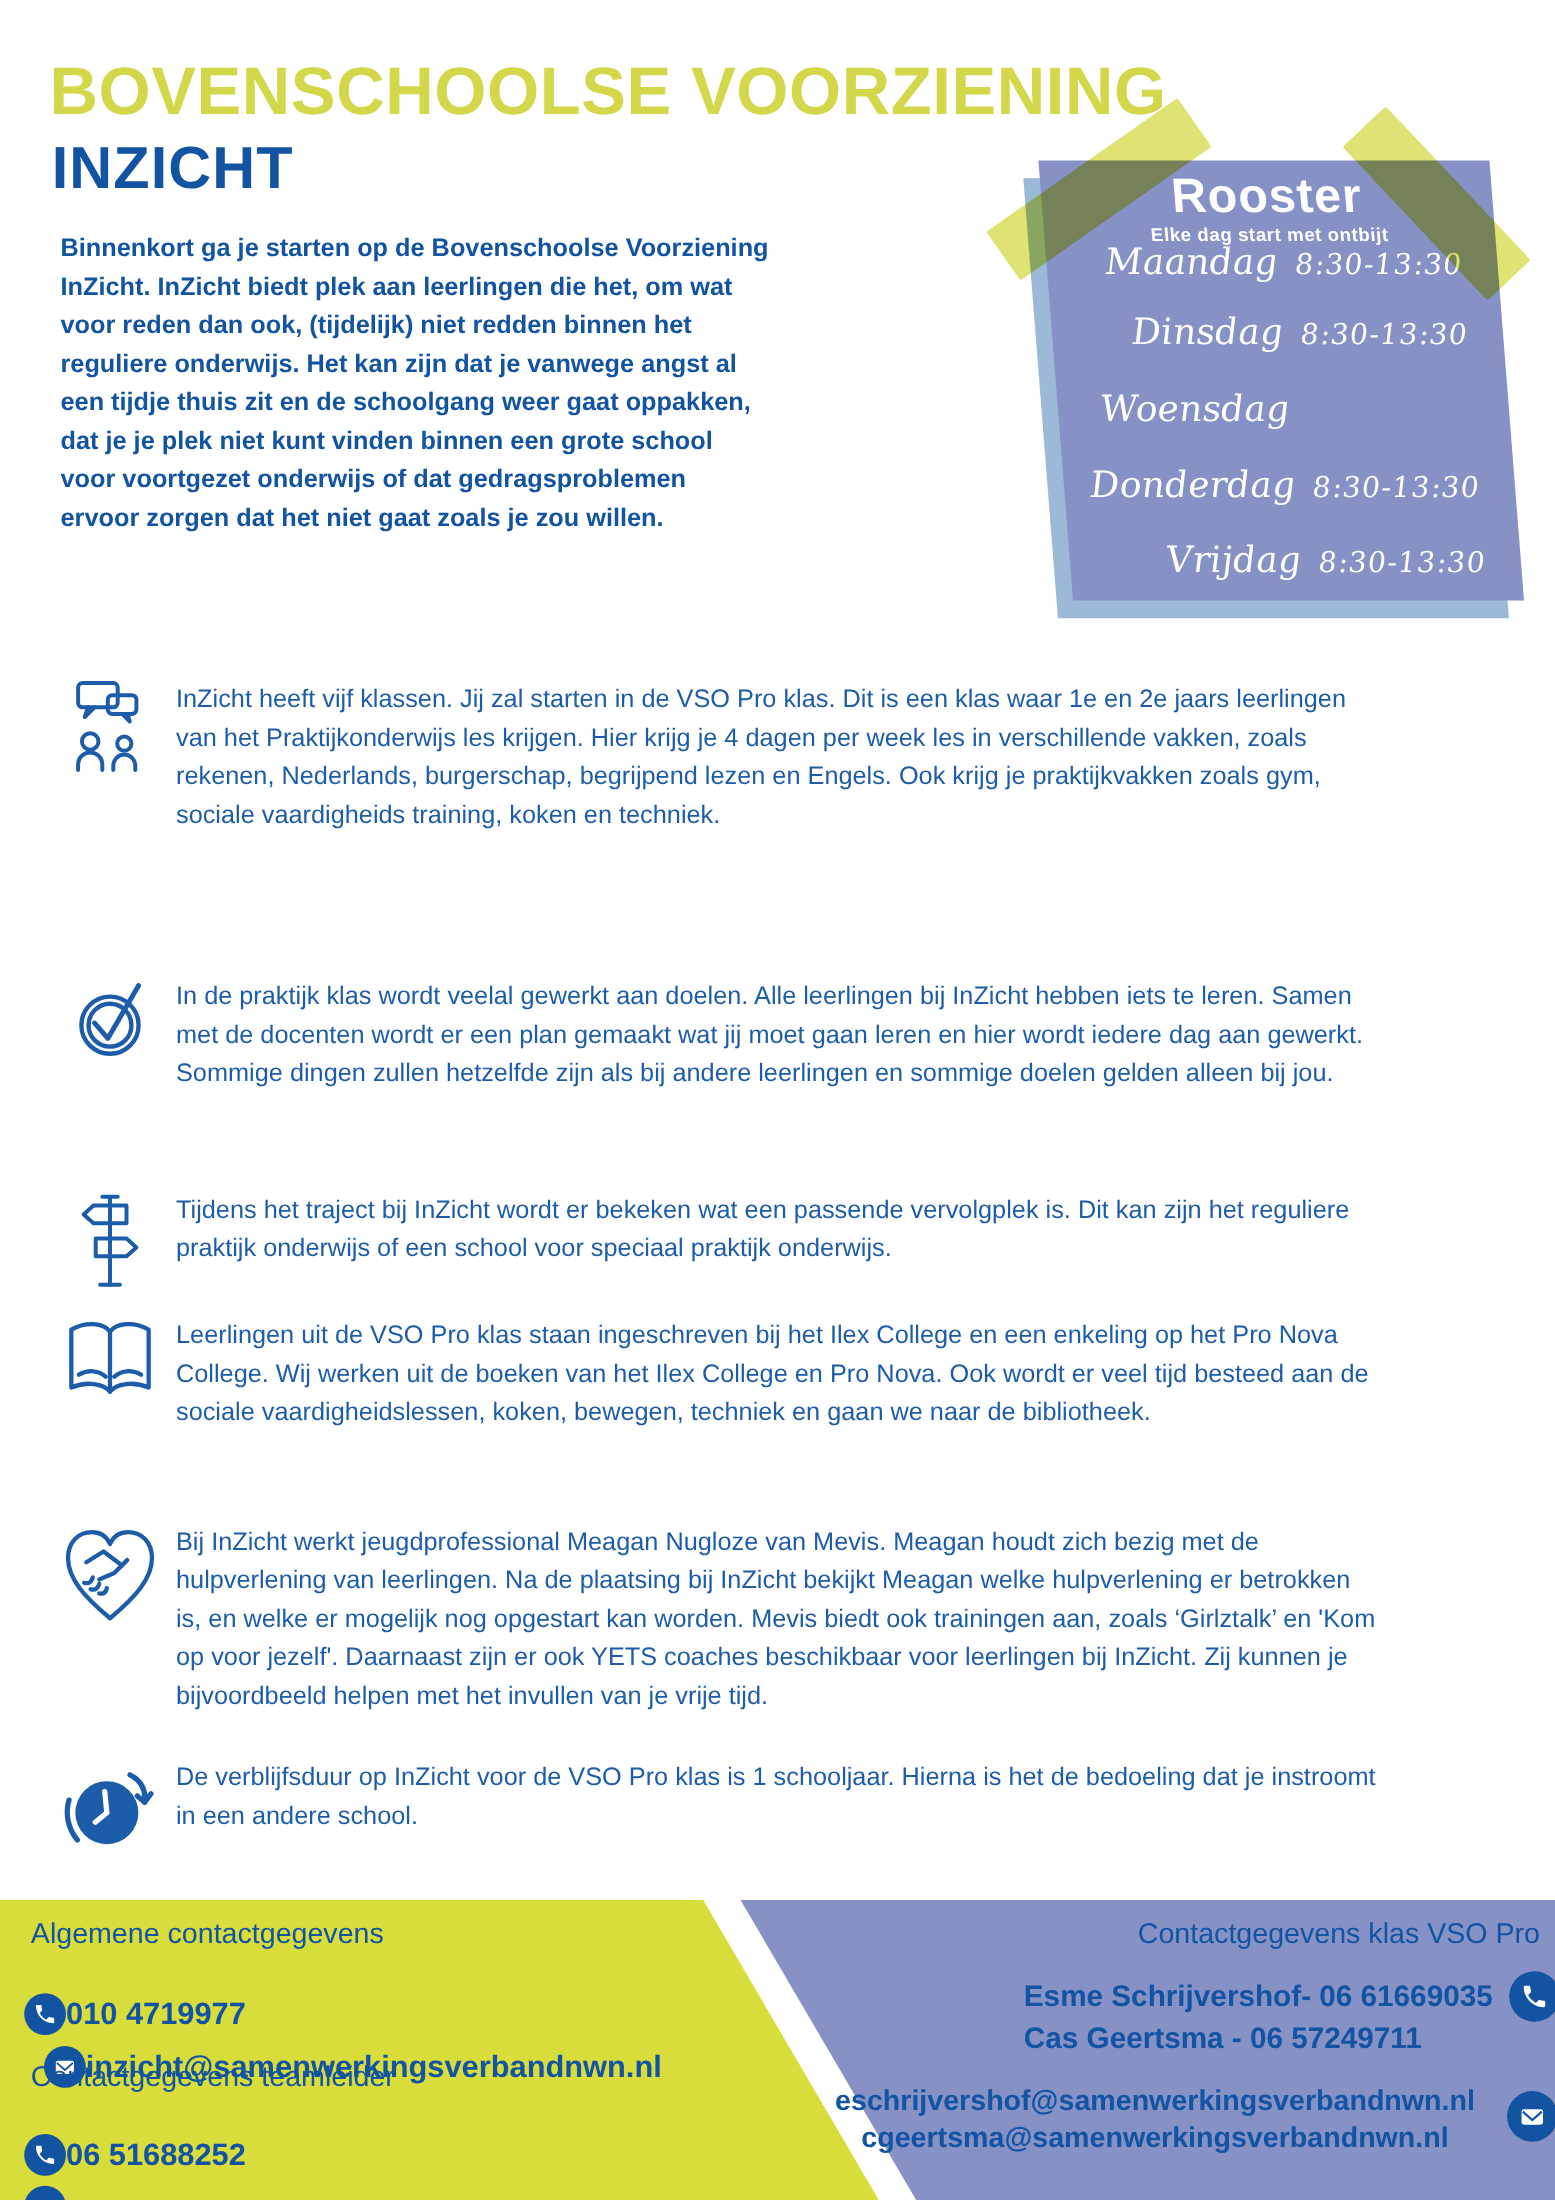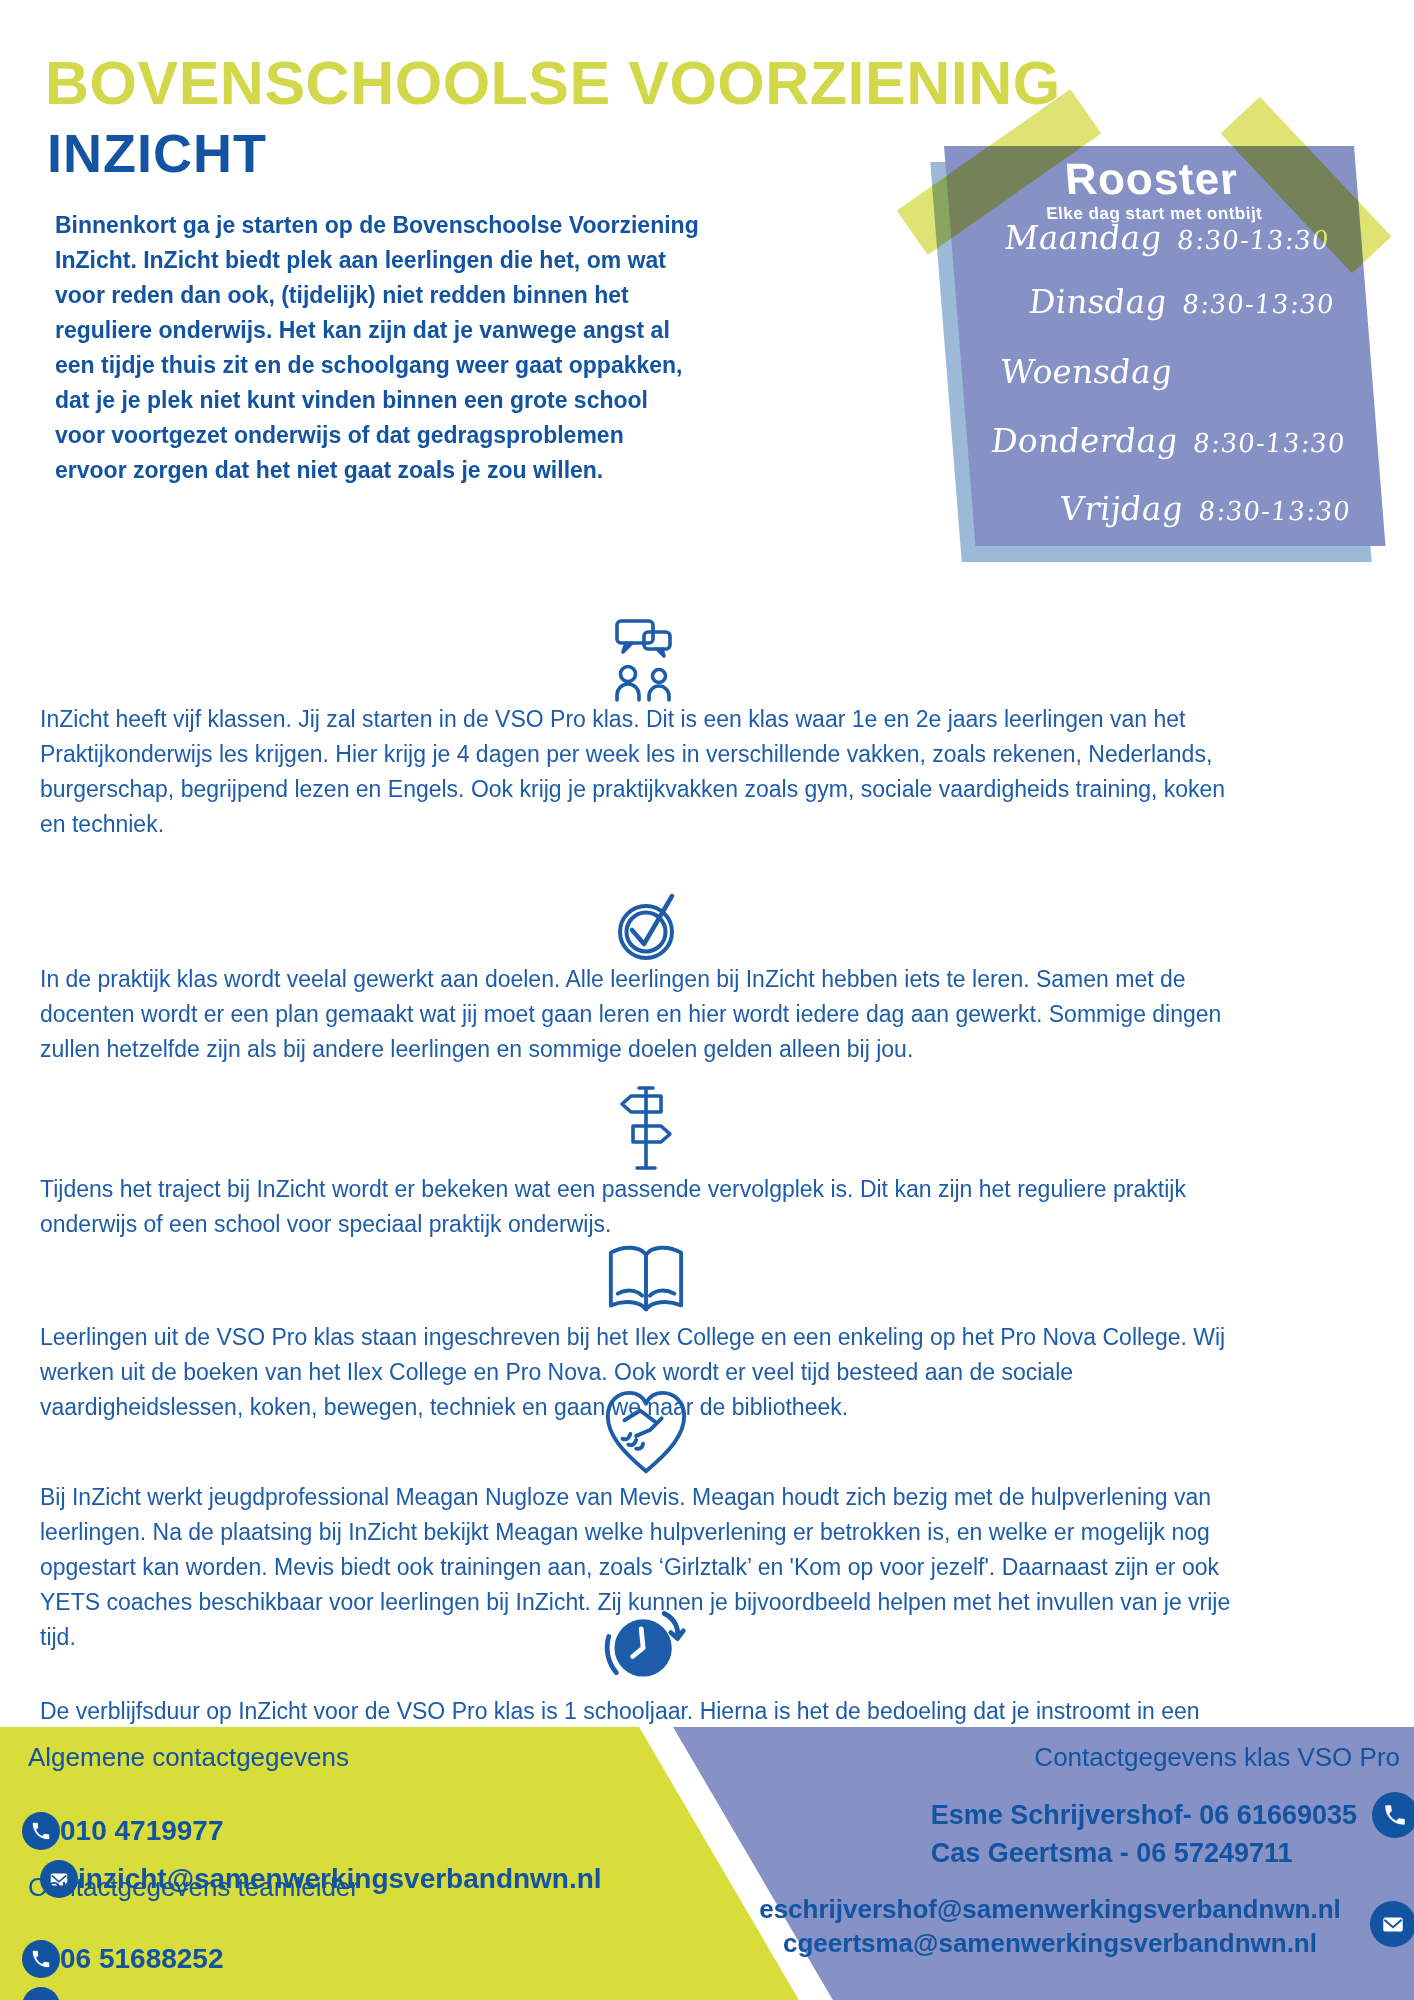--- a/index.html
+++ b/index.html
@@ -28,21 +28,21 @@
   .note-day{width:210px;text-align:right;font-family:"DejaVu Serif",serif;font-style:italic;
             font-size:33px;white-space:nowrap;}
   .note-time{margin-left:16px;font-family:"DejaVu Serif",serif;font-style:italic;
              font-size:26px;letter-spacing:1px;white-space:nowrap;}
   .tape{position:absolute;background:var(--tape-yellow);mix-blend-mode:multiply;
         opacity:0.95;border-radius:2px;}
   .tape-left{left:893px;top:145px;width:212px;height:54px;transform:rotate(-35deg);}
   .tape-right{left:1210px;top:158px;width:192px;height:54px;transform:rotate(46.7deg);}
 
   
-  .para{position:absolute;left:40px;width:1212px;display:flex;align-items:center;flex-direction:column;}
+  .para{position:absolute;left:40px;width:1212px;display:flex;}
   .pic{flex:none;width:120px;display:flex;justify-content:center;color:var(--body-blue);}
   .ptext{flex:1;font-size:23px;line-height:35px;color:var(--body-blue);}
 
   
   .footer{position:absolute;left:0;top:1727px;width:1414px;height:273px;}
   .footer-yellow{position:absolute;inset:0;background:var(--footer-yellow);
         clip-path:polygon(0 0,45.2% 0,56.5% 100%,0 100%);}
   .footer-purple{position:absolute;inset:0;background:var(--note-purple);
         clip-path:polygon(47.6% 0,100% 0,100% 100%,58.9% 100%);}
   .f-h{position:absolute;font-size:26px;font-weight:400;color:var(--blue);white-space:nowrap;}
@@ -136,21 +136,21 @@
             <path d="M24 6 h14"></path>
             <path d="M22 86 h18"></path>
         <path d="M46 14 H16 l-9 8 9 8 h30 z"></path>
             <path d="M18 44 h28 l9 8 -9 8 H18 z"></path>
       </g>
         </svg>
     </div>
     <div class="ptext">Tijdens het traject bij InZicht wordt er bekeken wat een passende vervolgplek is. Dit kan zijn het reguliere praktijk onderwijs of een school voor speciaal praktijk onderwijs.</div>
   </div>
 
-  <div class="para" style="top:1240px">
+  <div class="para" style="top:1196px">
     <div class="pic">
       <svg width="82" height="80" viewBox="0 0 84 80">
           <g fill="none" stroke="currentColor" stroke-width="4" stroke-linejoin="round" stroke-linecap="round">
         <path d="M6 12 C20 4 36 6 42 14 C48 6 64 4 78 12 V66 C64 60 48 62 42 70 C36 62 20 60 6 66 Z"></path>
         <path d="M42 14 V70"></path>
             <path d="M13 54 C22 49 32 50 38 56"></path>
             <path d="M46 56 C52 50 62 49 71 54"></path>
       </g>
         </svg>
     </div>

